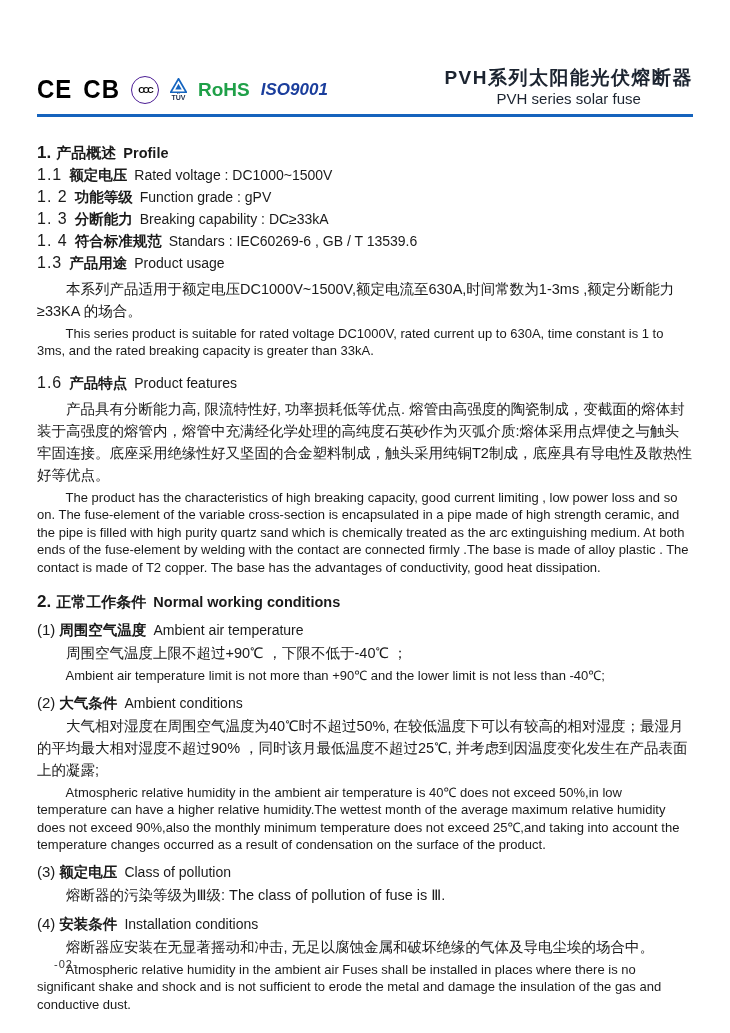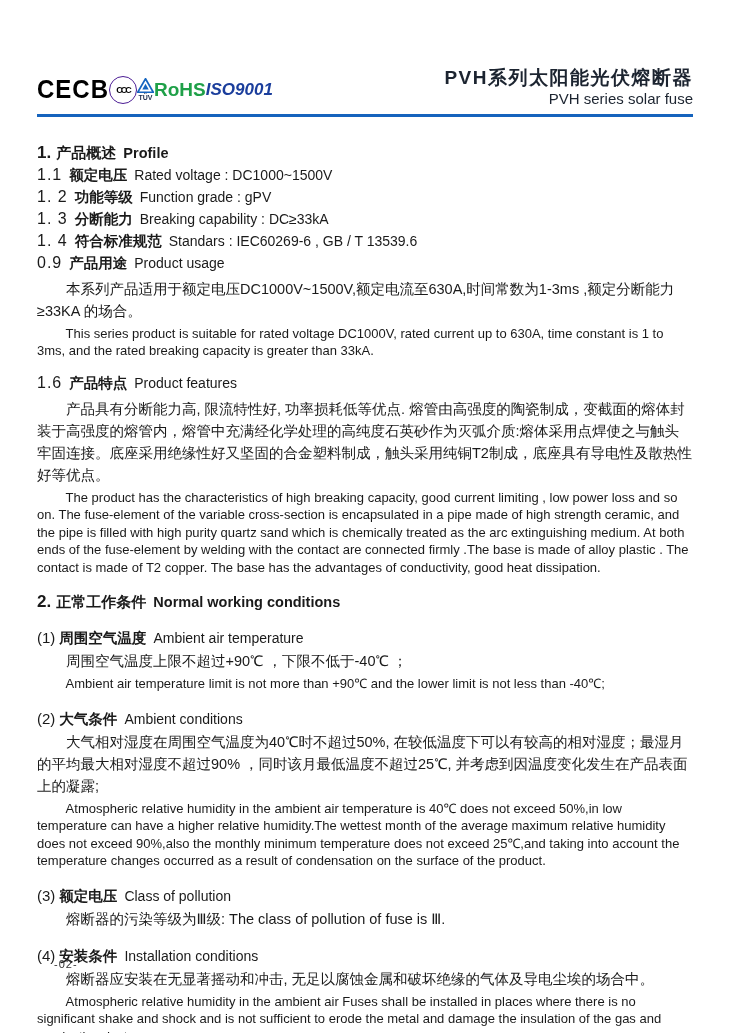--- a/index.html
+++ b/index.html
@@ -12,51 +12,51 @@
     color:#1a1a1a;
     overflow:hidden;
   }
   .content { padding:0 37px; }
 
   
   .header-row {
     display:flex; justify-content:space-between; align-items:flex-end;
     padding-top:66px;
   }
-  .logos { display:flex; align-items:center; padding-bottom:5px; }
+  .logos { display:flex; align-items:center; gap:11px; padding-bottom:5px; }
   .logo-ce, .logo-cb {
     font-size:24px; font-weight:bold; color:#000;
     letter-spacing:1px; line-height:1;
     transform:scaleY(1.05);
   }
   .logo-ccc {
     width:26px; height:26px; border:1px solid #4c1d95; border-radius:50%;
     display:flex; align-items:center; justify-content:center;
   }
   .ccc-inner { font-size:9px; font-weight:bold; letter-spacing:-2px; color:#000; }
   .logo-tuv { display:flex; flex-direction:column; align-items:center; line-height:1; }
   .tuv-text { font-size:7px; font-weight:bold; color:#1c2b4a; margin-top:1px; }
   .logo-rohs { font-size:19px; font-weight:bold; line-height:1; }
   .logo-iso  { font-size:17px; font-weight:bold; font-style:italic; line-height:1; }
-  .titles { text-align:right; line-height:1.25; }
+  .titles { text-align:center; line-height:1.25; }
   .title-zh { font-size:19px; font-weight:bold; letter-spacing:1.5px; }
   .title-en { font-size:15px; }
   .rule { height:3px; margin:5px 37px 0; }
 
   
   .h-main { margin-top:26px; font-size:15px; font-weight:bold; line-height:20px; }
   .h-main .no { font-size:17px; margin-right:5px; }
   .h-main .en { font-weight:bold; font-size:14.5px; margin-left:3px; }
 
   .sub-item { margin-top:2px; font-size:14.5px; line-height:19px; }
   .sub-item .no { font-size:16px; letter-spacing:1px; margin-right:7px; }
   .sub-item .zh { font-weight:bold; }
   .sub-item .en { font-size:14px; margin-left:3px; }
 
-  .s2-item { margin-top:16px; }
+  .s2-item { margin-top:8px; }
   .s2-item .no { font-size:15px; letter-spacing:0; margin-right:4px; }
 
   p.cn { margin:5px 0 0; font-size:14.5px; line-height:22px; text-indent:2em; }
   p.en { margin:3px 0 0; font-size:13px;  line-height:17.5px; text-indent:2.2em; }
   p.tight { margin-top:2px; }
 
   .footer {
     position:absolute; left:54px; top:958px;
     font-size:11px; color:#333; letter-spacing:1px;
   }
@@ -109,21 +109,21 @@
     </div>
     <div class="sub-item">
       <span class="no">1. 3</span><span class="zh">分断能力</span>
       <span class="en">Breaking capability : DC≥33kA</span>
     </div>
     <div class="sub-item">
       <span class="no">1. 4</span><span class="zh">符合标准规范</span>
       <span class="en">Standars :  IEC60269-6 , GB / T 13539.6</span>
     </div>
     <div class="sub-item">
-      <span class="no">0.9</span><span class="zh">产品用途</span>
+      <span class="no">1.3</span><span class="zh">产品用途</span>
       <span class="en">Product usage</span>
     </div>
 
     <p class="cn">本系列产品适用于额定电压DC1000V~1500V,额定电流至630A,时间常数为1-3ms ,额定分断能力≥33KA 的场合。</p>
     <p class="en">This series product is suitable for rated voltage DC1000V, rated current up to 630A, time constant is 1 to 3ms, and the rated breaking capacity is greater than 33kA.</p>
 
     <div class="sub-item" style="margin-top:13px;">
       <span class="no">1.6</span><span class="zh">产品特点</span>
       <span class="en">Product features</span>
     </div>

